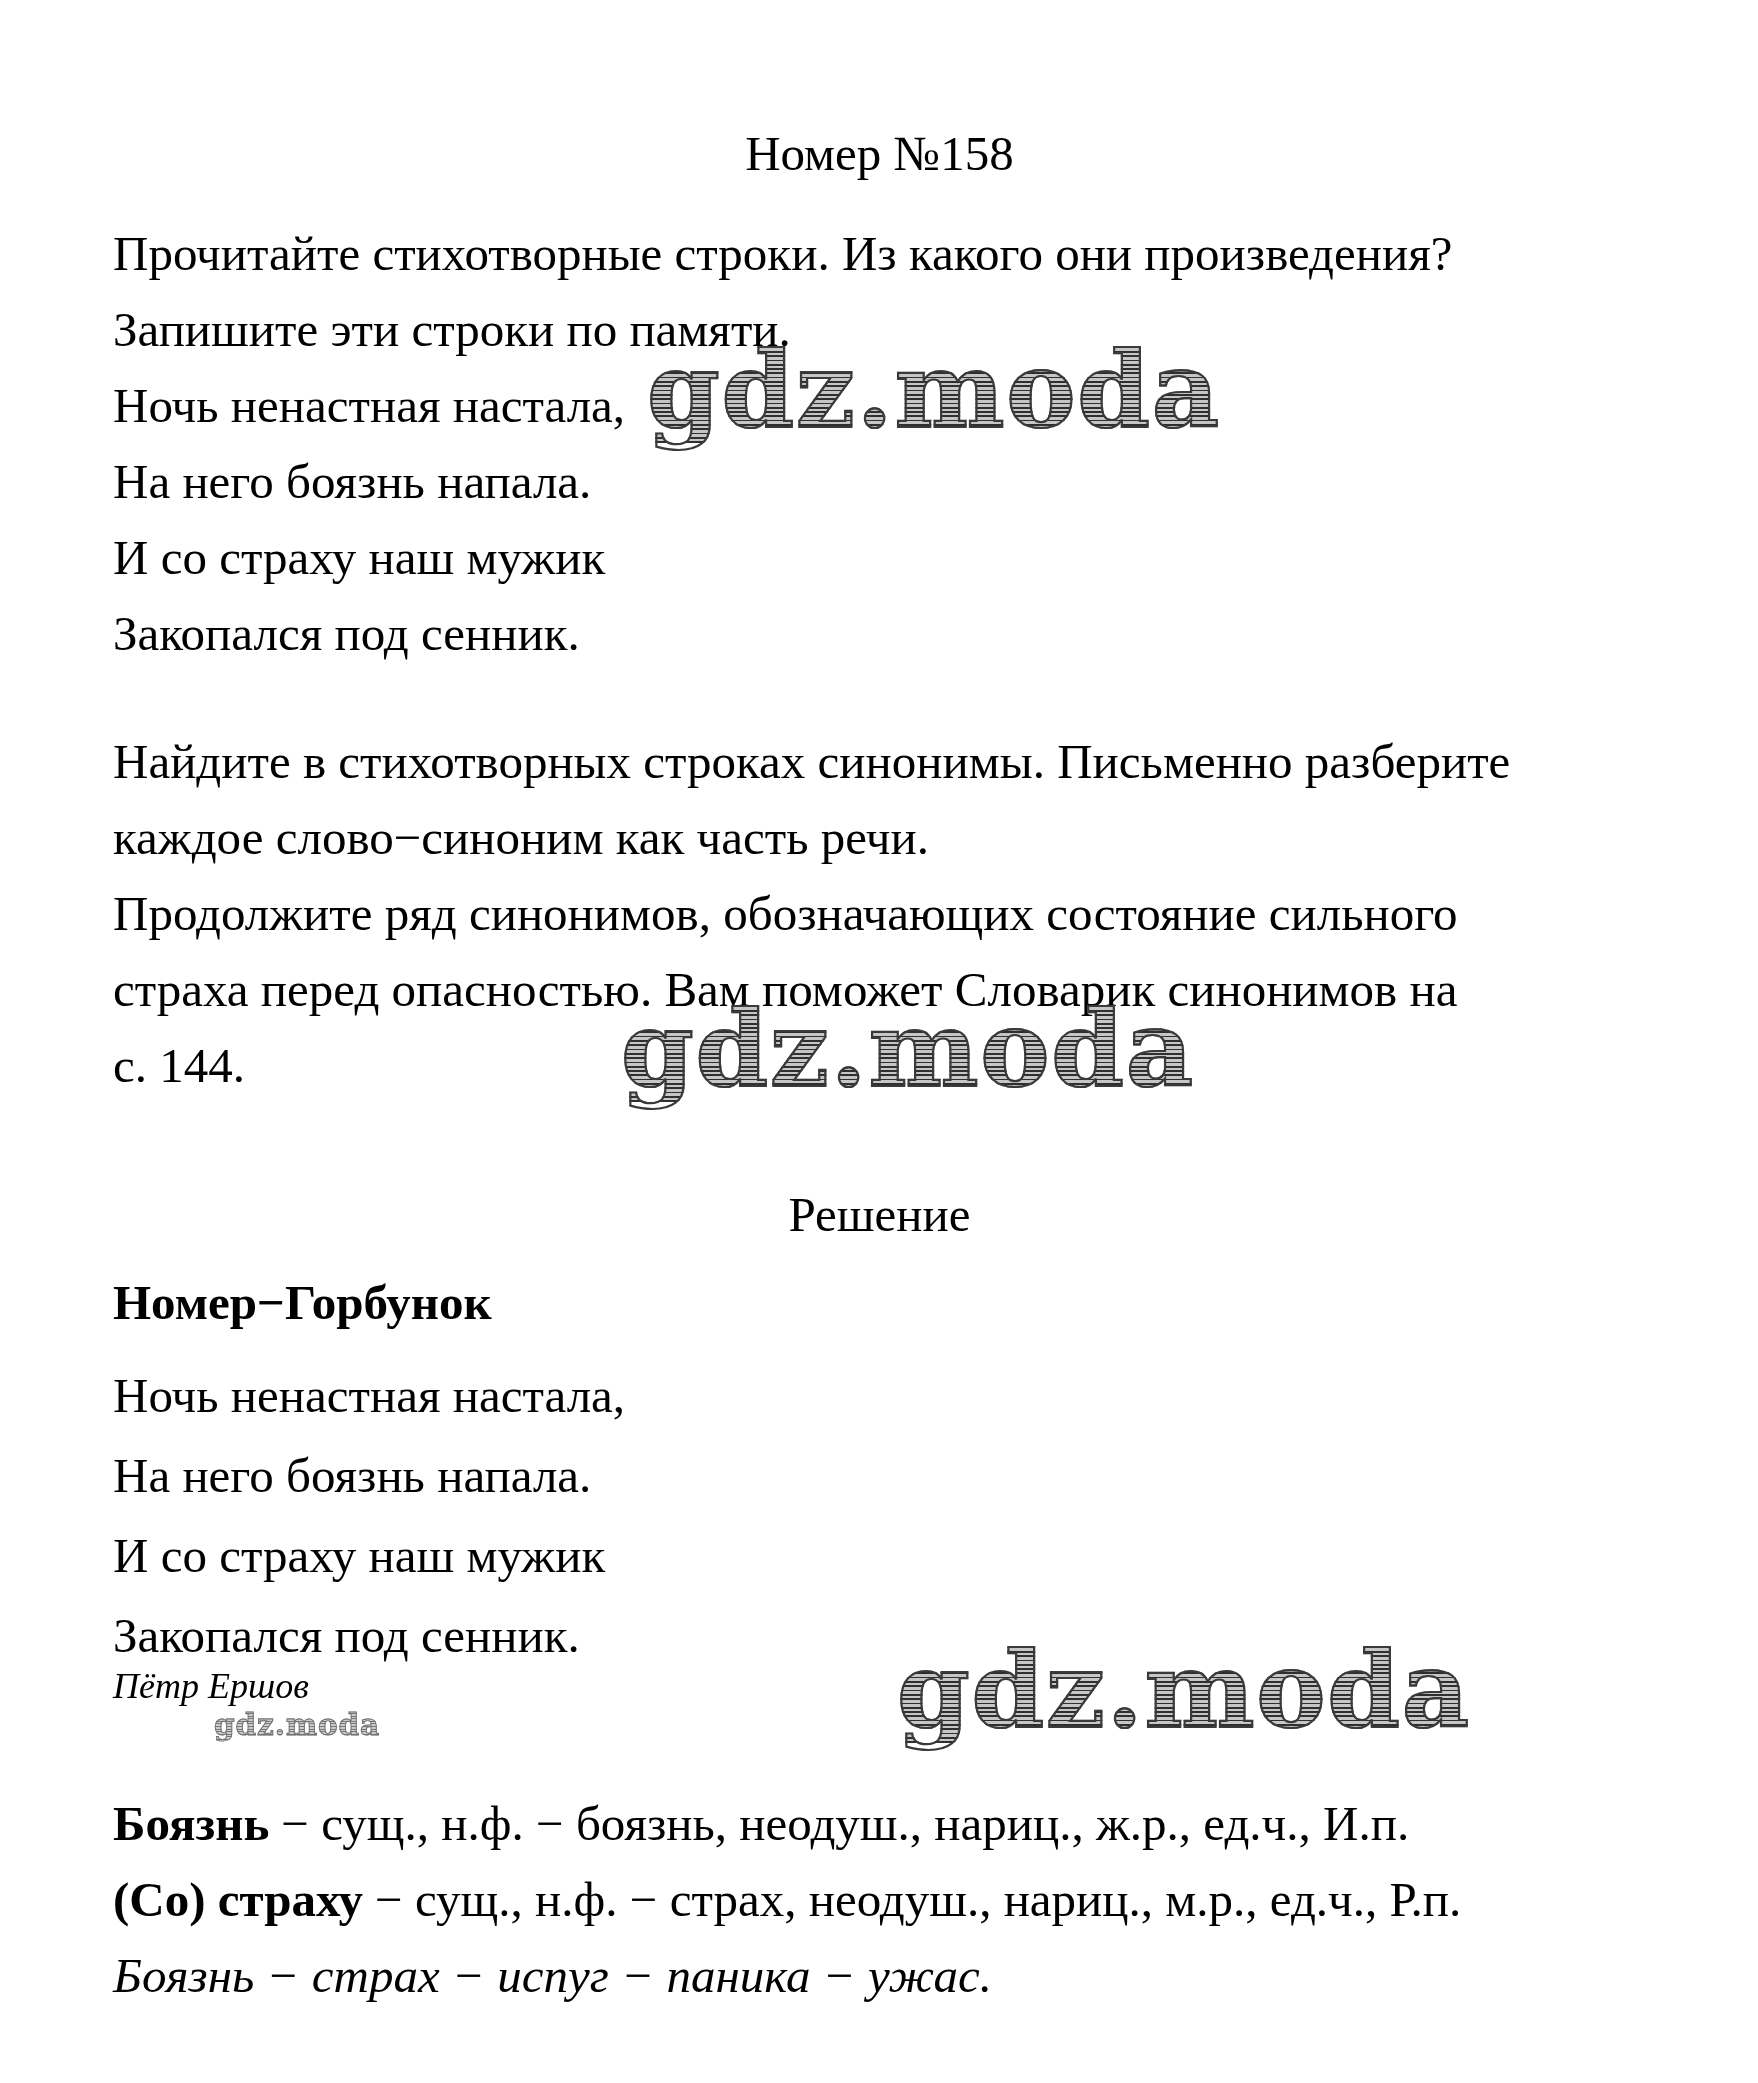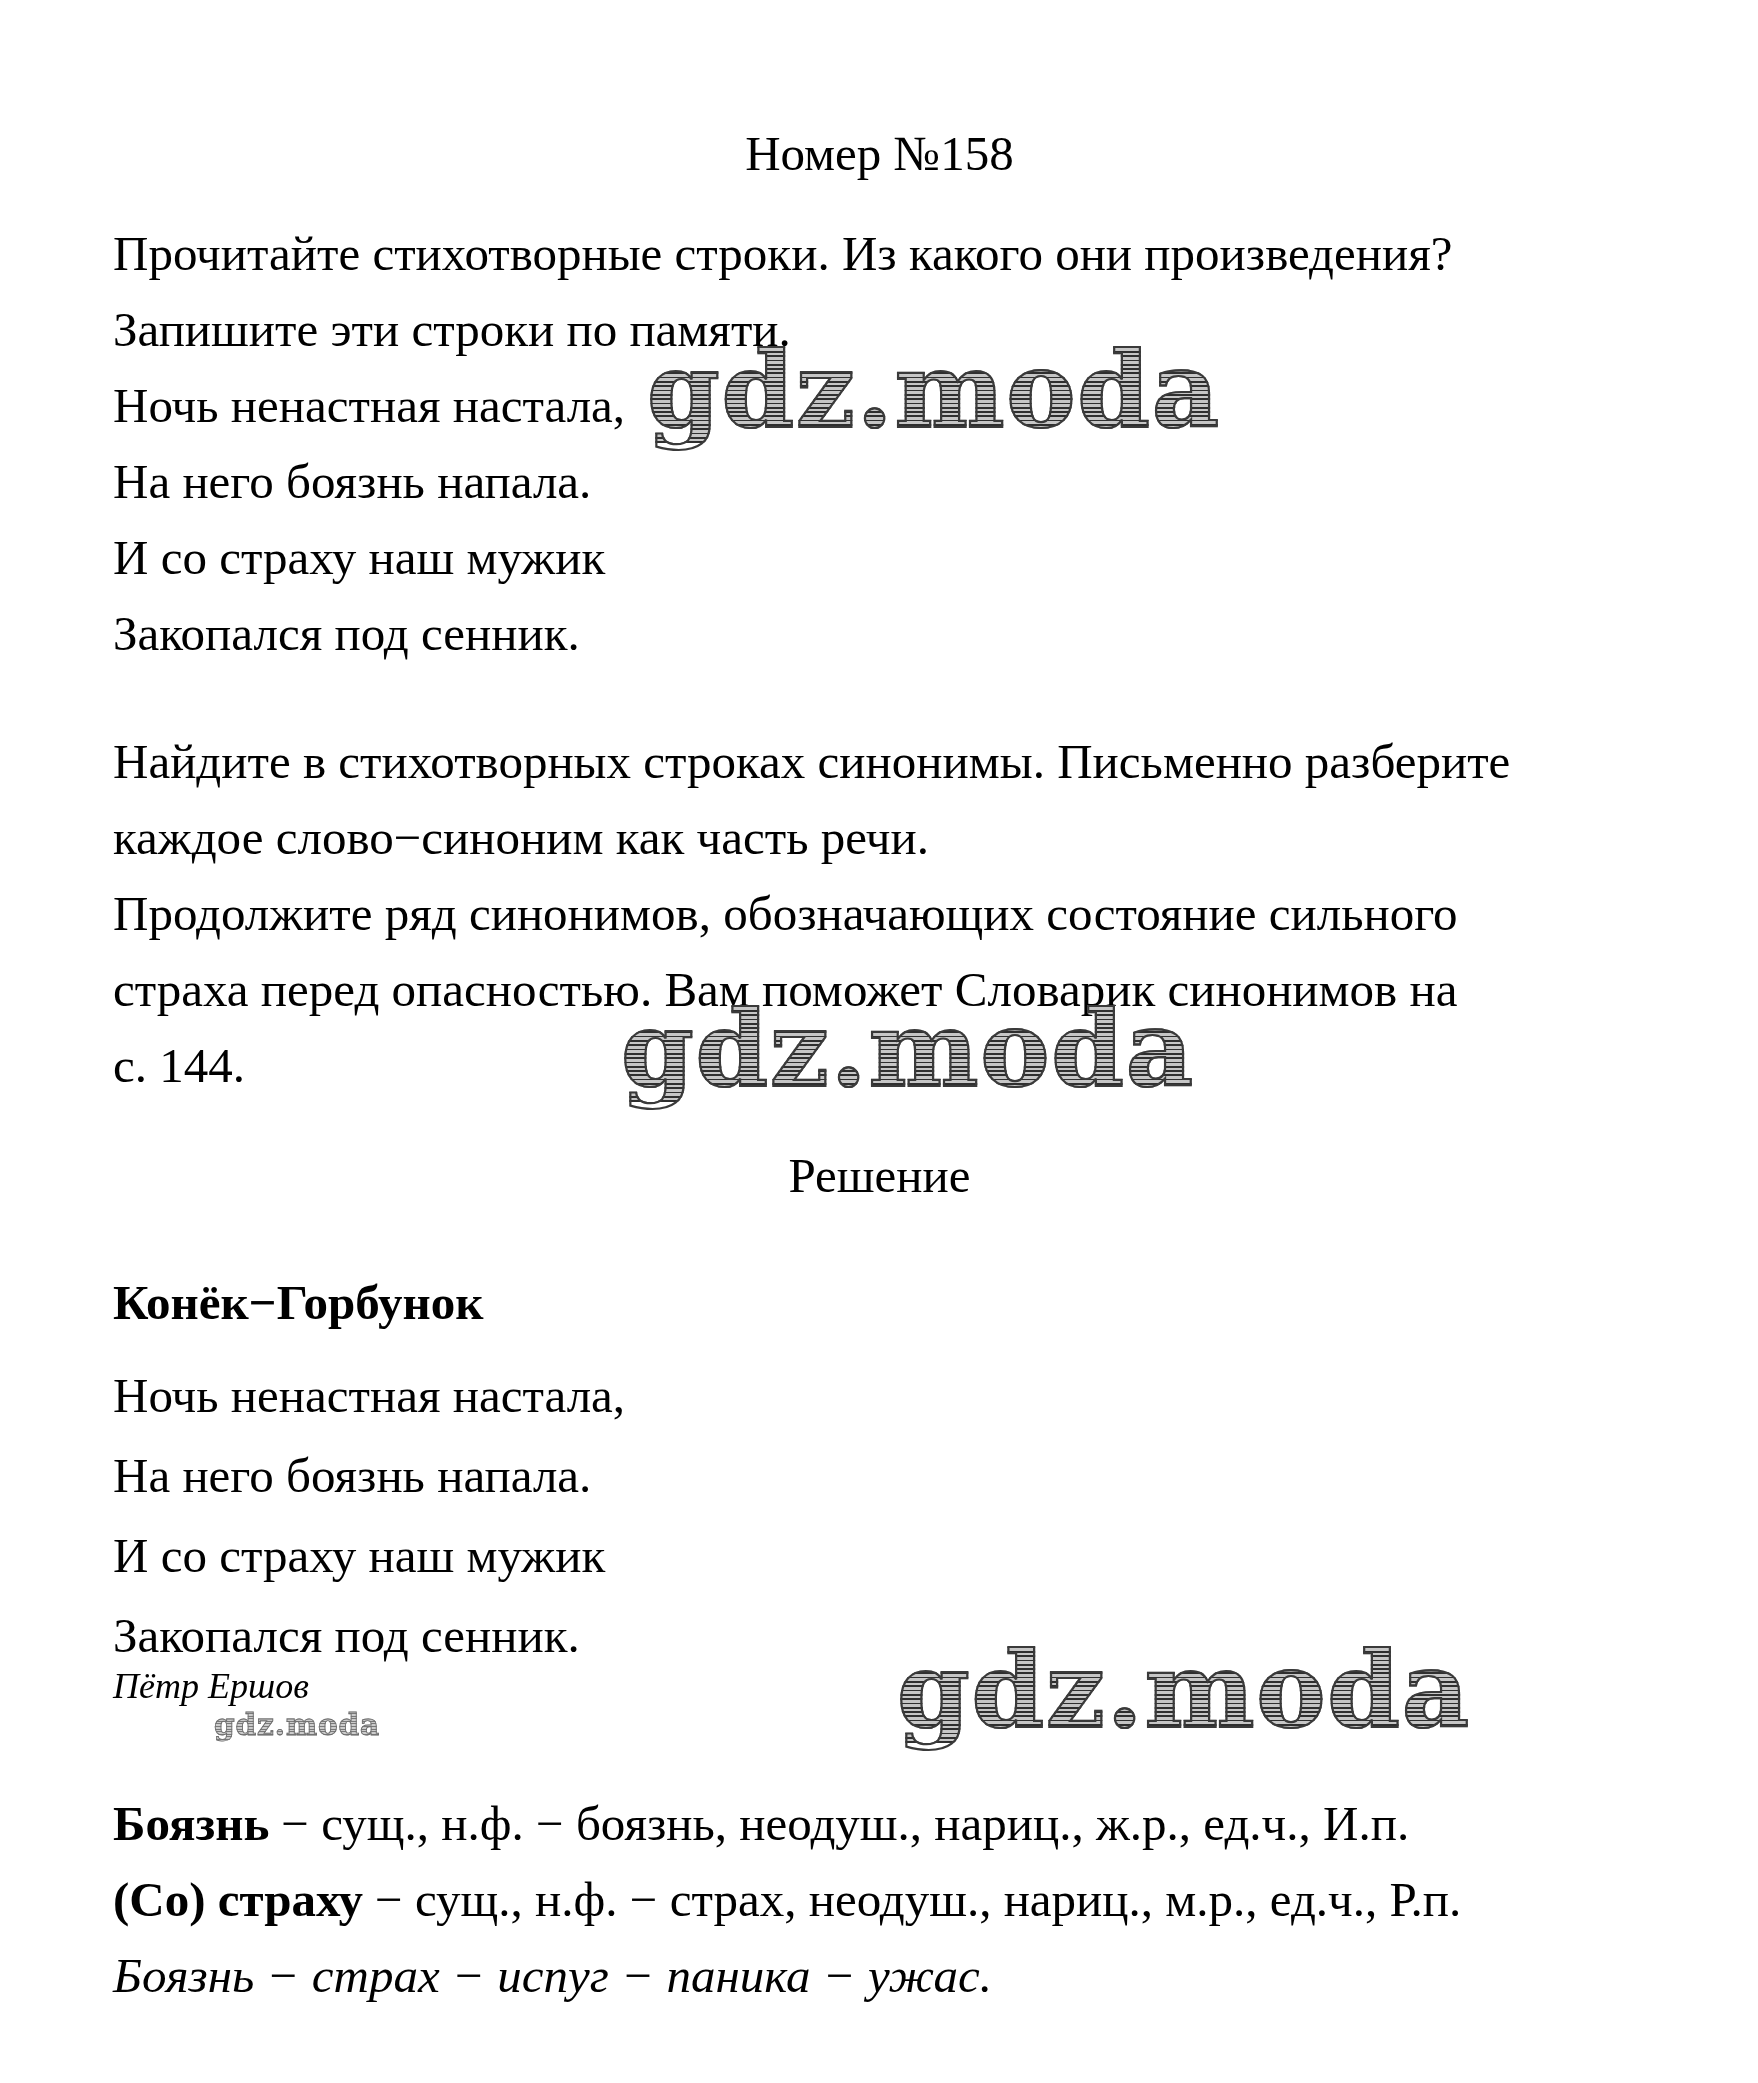--- a/index.html
+++ b/index.html
@@ -61,23 +61,23 @@
   </div>
 
   <div class="abs left textblock" style="top:724px;">
     <div class="line">Найдите в стихотворных строках синонимы. Письменно разберите</div>
     <div class="line">каждое слово−синоним как часть речи.</div>
     <div class="line">Продолжите ряд синонимов, обозначающих состояние сильного</div>
     <div class="line">страха перед опасностью. Вам поможет Словарик синонимов на</div>
     <div class="line">с. 144.</div>
   </div>
 
-  <div class="abs center line textblock" style="top:1138px;text-align:center;">Решение</div>
+  <div class="abs center line textblock" style="top:1177px;text-align:center;">Решение</div>
 
-  <div class="abs left line bold textblock" style="top:1265px;">Конёк−Горбунок</div>
+  <div class="abs left line bold textblock" style="top:1265px;">Номер−Горбунок</div>
 
   <div class="abs left textblock tall" style="top:1356px;">
     <div class="line">Ночь ненастная настала,</div>
     <div class="line">На него боязнь напала.</div>
     <div class="line">И со страху наш мужик</div>
     <div class="line">Закопался под сенник.</div>
   </div>
 
   <div class="abs left italic author textblock" style="top:1656px;">Пётр Ершов</div>
 

